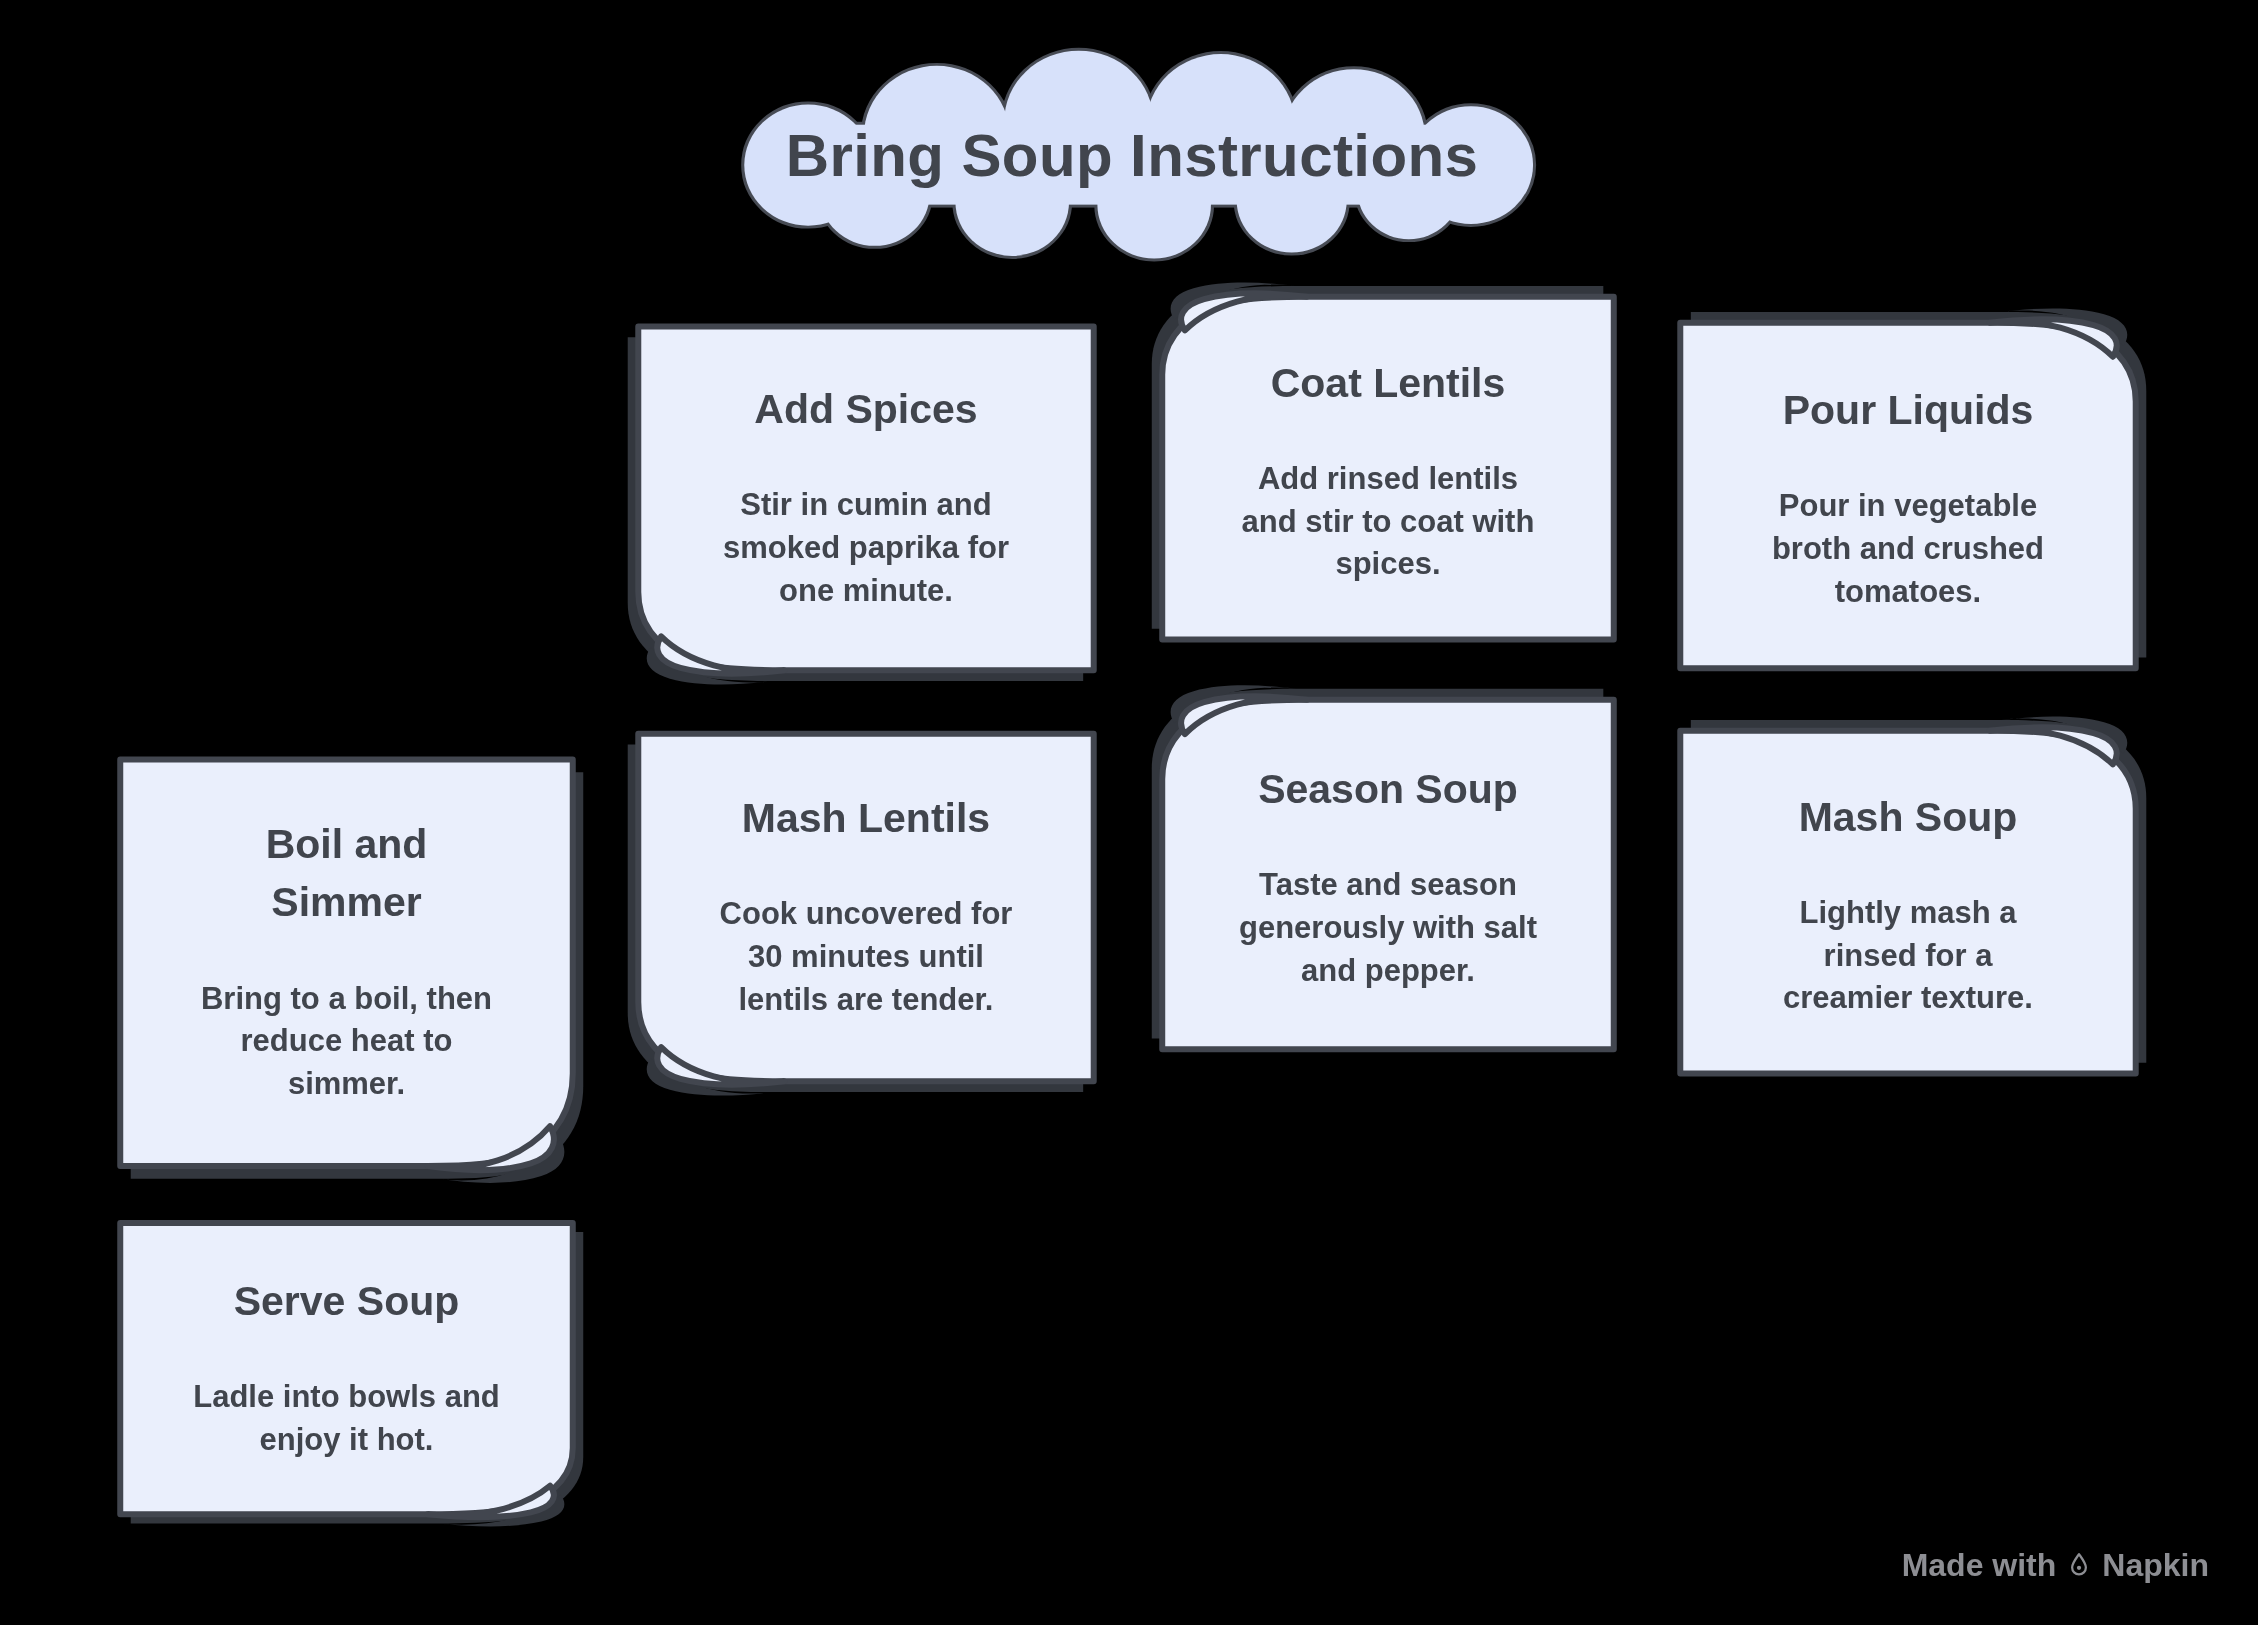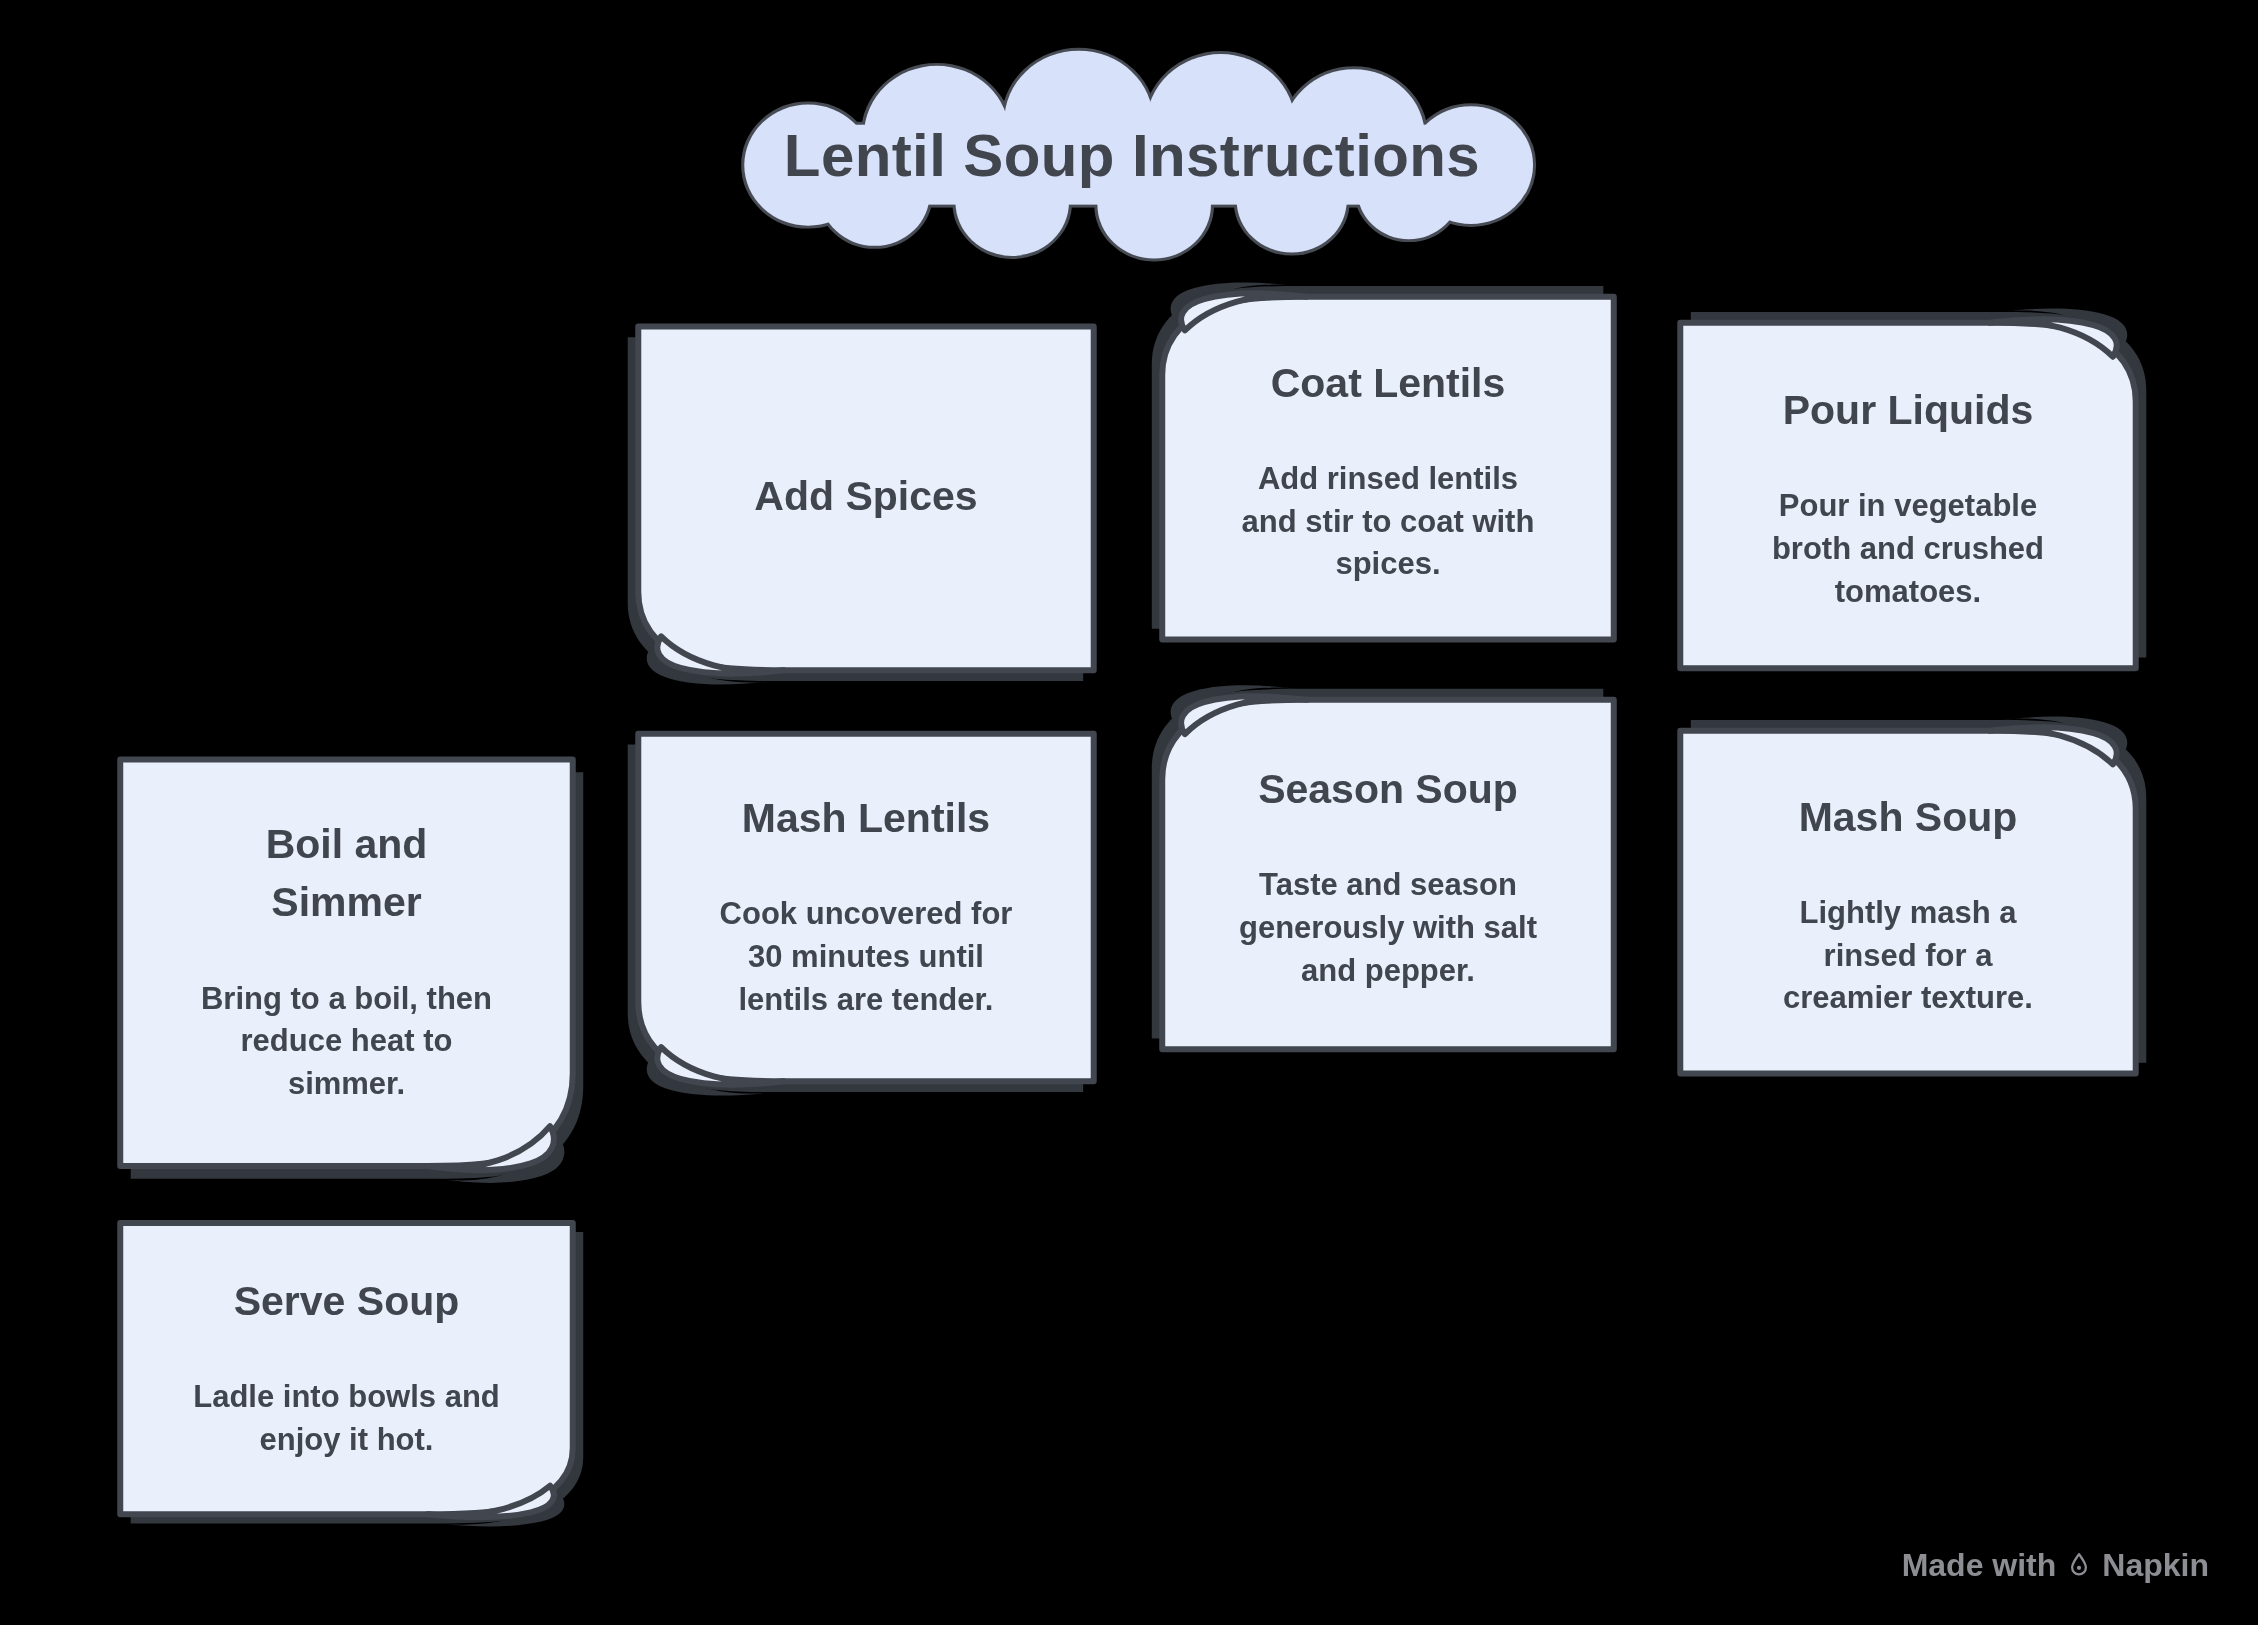--- a/index.html
+++ b/index.html
@@ -72,21 +72,21 @@
         <circle cx="720" cy="104" r="80"></circle>
           <circle cx="852" cy="138" r="70"></circle>
         <circle cx="180" cy="172" r="62"></circle>
           <circle cx="335" cy="182" r="64"></circle>
         <circle cx="495" cy="185" r="64"></circle>
           <circle cx="650" cy="180" r="62"></circle>
         <circle cx="782" cy="168" r="58"></circle>
           <rect x="100" y="90" width="750" height="95"></rect>
       </g>
     </svg>
-    <div class="cloud-title">Lentil Soup Instructions</div>
+    <div class="cloud-title">Bring Soup Instructions</div>
   </div>
 
   <div class="watermark">
     <span>Made with</span>
     <svg class="watermark-pen-icon" viewBox="0 0 24 24">
       <path d="M12 2.5 C9.2 6.5 6.5 9.8 6.5 13.2 a5.5 5.5 0 0 0 11 0 C17.5 9.8 14.8 6.5 12 2.5 Z" fill="none" stroke="currentColor" stroke-width="1.8" stroke-linejoin="round"></path>
       <circle cx="12" cy="13.4" r="1.7" fill="currentColor"></circle>
     </svg>
     <span>Napkin</span>
   </div>
@@ -95,20 +95,23 @@
       <svg class="note-svg" viewBox="0 0 530 455" preserveAspectRatio="none">
         <g class="note-shadow-g" transform="translate(12,14)">
           <path d="M6,6 H524 V352 C524,390 506,420 470,440 C443,452 402,454 358,454 H6 Z"></path>
           <path d="M358,454 C415,462 468,444 498,410 C508,427 501,443 476,451 C441,462 395,459 358,454 Z"></path>
         </g>
         <path class="note-face" vector-effect="non-scaling-stroke" d="M6,6 H524 V352 C524,390 506,420 470,440 C443,452 402,454 358,454 H6 Z"></path>
         <path class="note-flap" vector-effect="non-scaling-stroke" d="M358,454 C415,462 468,444 498,410 C508,427 501,443 476,451 C441,462 395,459 358,454 Z"></path>
       </svg>
       <div class="note-content">
         <div class="note-title">Add Spices</div>
+        <div class="note-body-text">Stir in cumin and
+smoked paprika for
+one minute.</div>
       </div>
     </div>
     <div class="note fold-tl" style="left: 1157px; top: 296px; width: 462px; height: 348px;">
       <svg class="note-svg" viewBox="0 0 530 455" preserveAspectRatio="none">
         <g class="note-shadow-g" transform="translate(12,14)">
           <path d="M6,6 H524 V352 C524,390 506,420 470,440 C443,452 402,454 358,454 H6 Z"></path>
           <path d="M358,454 C415,462 468,444 498,410 C508,427 501,443 476,451 C441,462 395,459 358,454 Z"></path>
         </g>
         <path class="note-face" vector-effect="non-scaling-stroke" d="M6,6 H524 V352 C524,390 506,420 470,440 C443,452 402,454 358,454 H6 Z"></path>
         <path class="note-flap" vector-effect="non-scaling-stroke" d="M358,454 C415,462 468,444 498,410 C508,427 501,443 476,451 C441,462 395,459 358,454 Z"></path>

